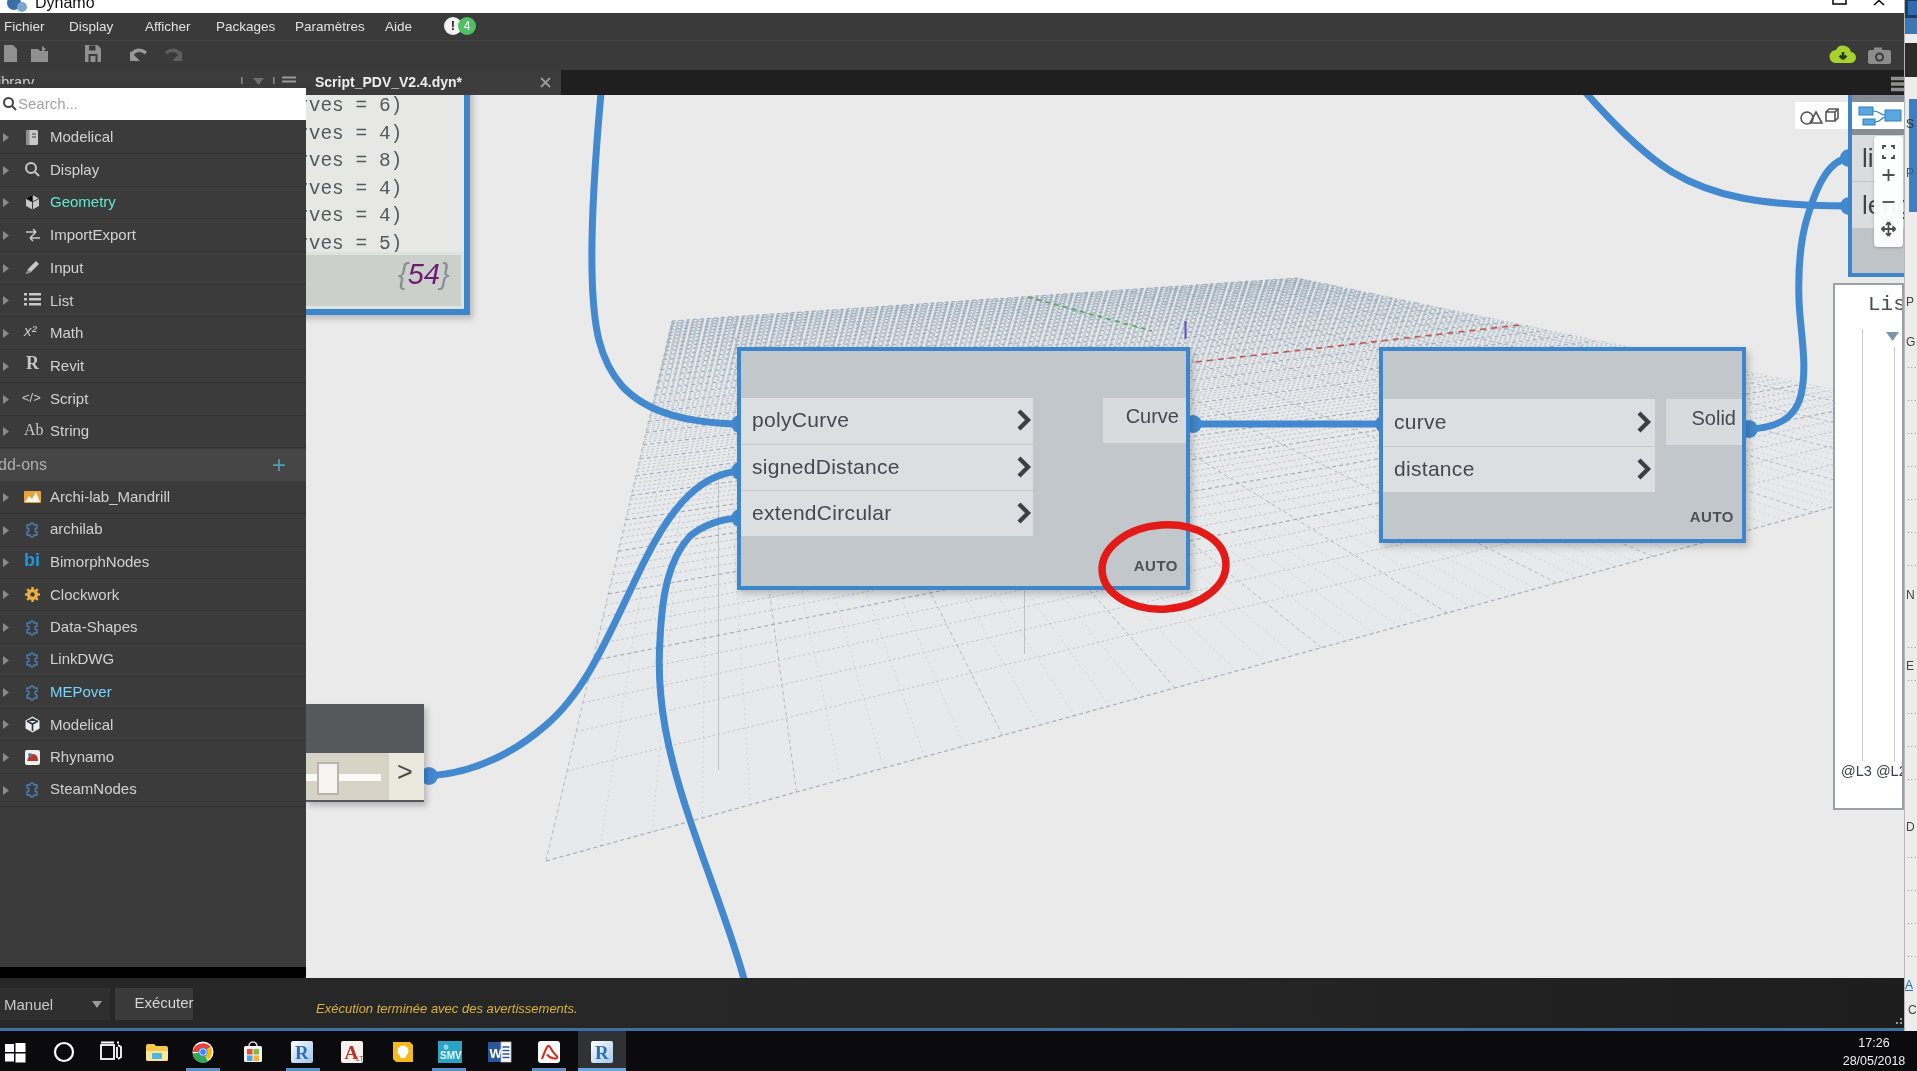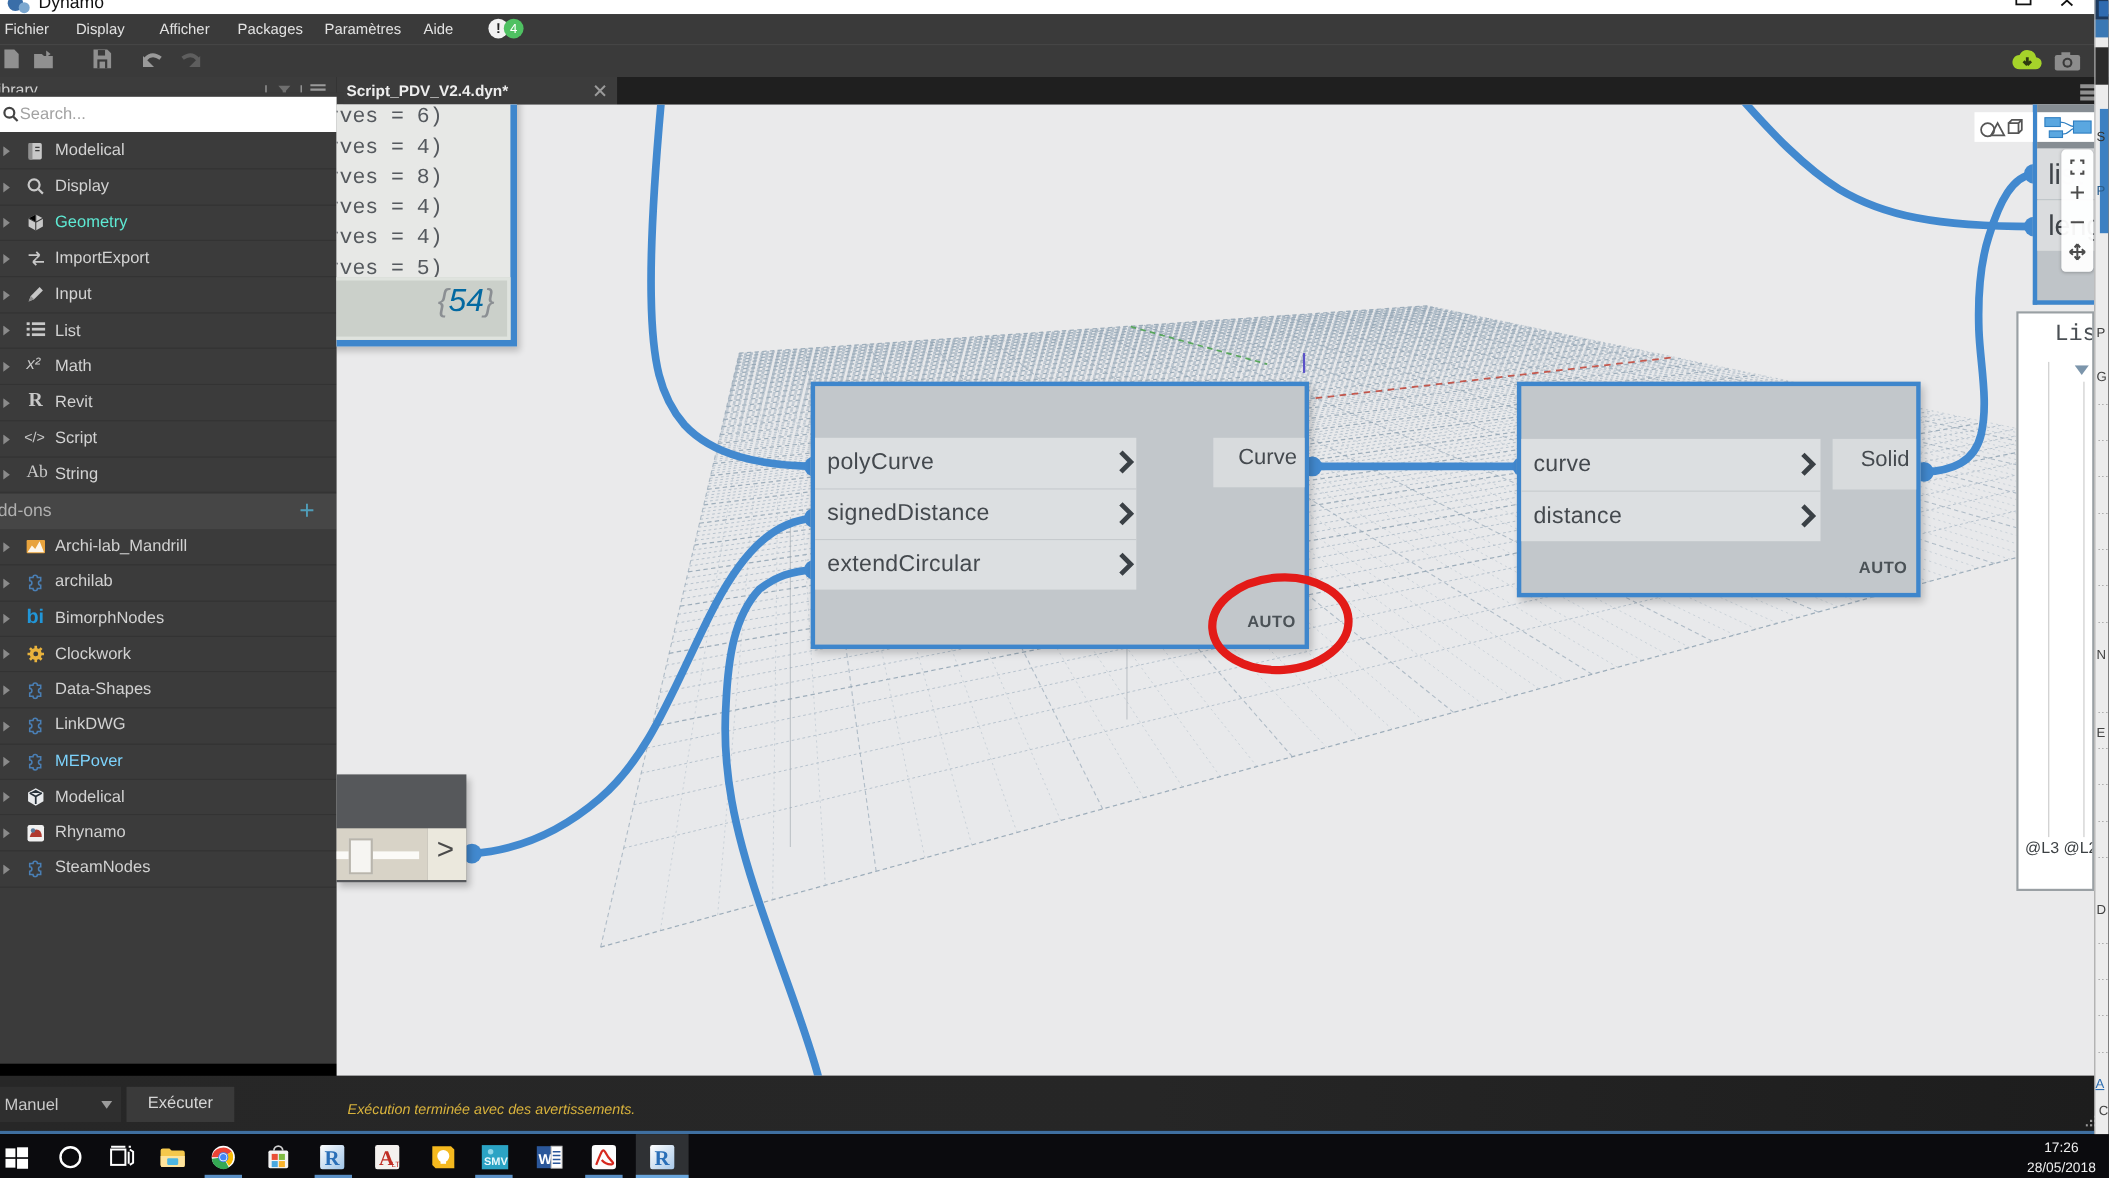--- a/index.html
+++ b/index.html
@@ -301,21 +301,21 @@
 <circle cx="1849" cy="206" r="9" fill="#4289cf"></circle>
 </svg>
 <div class="abs" style="left:-14px;top:-10px;width:178px;height:230px;border:6px solid #3e86cc;background:#e7e8e6;box-shadow:3px 4px 6px rgba(0,0,0,0.2);">
 <div class="abs" style="left:0;top:0;width:166px;height:161px;overflow:hidden;font-family:'Liberation Mono',monospace;font-size:19.5px;color:#55595e;line-height:27.5px;white-space:pre;"><div style="position:absolute;left:-1px;top:2px;">rves = 6)
 rves = 4)
 rves = 8)
 rves = 4)
 rves = 4)
 rves = 5)</div></div>
 <div class="abs" style="left:0px;top:161px;width:166px;height:57px;background:#cbd0ca;border:3px solid #dfe3de;">
-<div class="abs" style="left:97px;top:3px;font-style:italic;font-size:29px;"><span style="color:#8b8f93;">{</span><span style="color:#0369a1;">54</span><span style="color:#8b8f93;">}</span></div>
+<div class="abs" style="left:97px;top:3px;font-style:italic;font-size:29px;"><span style="color:#8b8f93;">{</span><span style="color:#701a75;">54</span><span style="color:#8b8f93;">}</span></div>
 </div>
     </div>
 <div class="abs" style="left:431px;top:252px;width:453px;height:243px;border:4px solid #3e86cc;background:#c2c7cb;box-shadow:3px 4px 7px rgba(0,0,0,0.2);">
   <div class="abs" style="left:0;top:47px;width:292px;height:138px;background:#dcdfe1;"></div>
   <div class="abs" style="left:0;top:92.5px;width:292px;height:1px;background:#c6cacd;"></div>
   <div class="abs" style="left:0;top:138.5px;width:292px;height:1px;background:#c6cacd;"></div>
   <div class="abs" style="left:11px;top:57px;font-size:21px;letter-spacing:0.3px;color:#44494e;">polyCurve</div>
   <div class="abs" style="left:11px;top:104px;font-size:21px;letter-spacing:0.3px;color:#44494e;">signedDistance</div>
   <div class="abs" style="left:11px;top:150px;font-size:21px;letter-spacing:0.3px;color:#44494e;">extendCircular</div>
   <svg class="abs" style="left:274px;top:58px;" width="20" height="130">
@@ -400,21 +400,21 @@
     </svg>
 </div>
 
 <div class="abs" style="left:0;top:978px;width:1904px;height:50px;background:linear-gradient(90deg,#272727 0%,#262626 55%,#1d1d1d 100%);">
   <div class="abs" style="left:0;top:10px;width:110px;height:32px;background:#2f2f2f;">
     <div class="abs" style="left:4px;top:8px;font-size:15px;color:#c9c9c9;">Manuel</div>
     <svg class="abs" style="left:92px;top:13px;" width="12" height="8">
         <path d="M0 0 h10 l-5 7 z" fill="#9b9b9b"></path>
       </svg>
   </div>
-  <div class="abs" style="left:115px;top:10px;width:98px;height:32px;background:#3a3a3a;">
+  <div class="abs" style="left:115px;top:10px;width:78px;height:32px;background:#3a3a3a;">
     <div class="abs" style="left:0;top:6px;width:98px;text-align:center;font-size:15px;color:#d5d5d5;">Exécuter</div>
   </div>
   <div class="abs" style="left:316px;top:23px;font-size:13px;font-style:italic;color:#d9b33c;">Exécution terminée avec des avertissements.</div>
   <svg class="abs" style="left:1896px;top:36px;" width="14" height="13">
     <g fill="#9a9a9a">
         <rect x="8" y="0" width="2" height="2"></rect>
         <rect x="4" y="4" width="2" height="2"></rect>
         <rect x="8" y="4" width="2" height="2"></rect>
         <rect x="0" y="8" width="2" height="2"></rect>
         <rect x="4" y="8" width="2" height="2"></rect>

